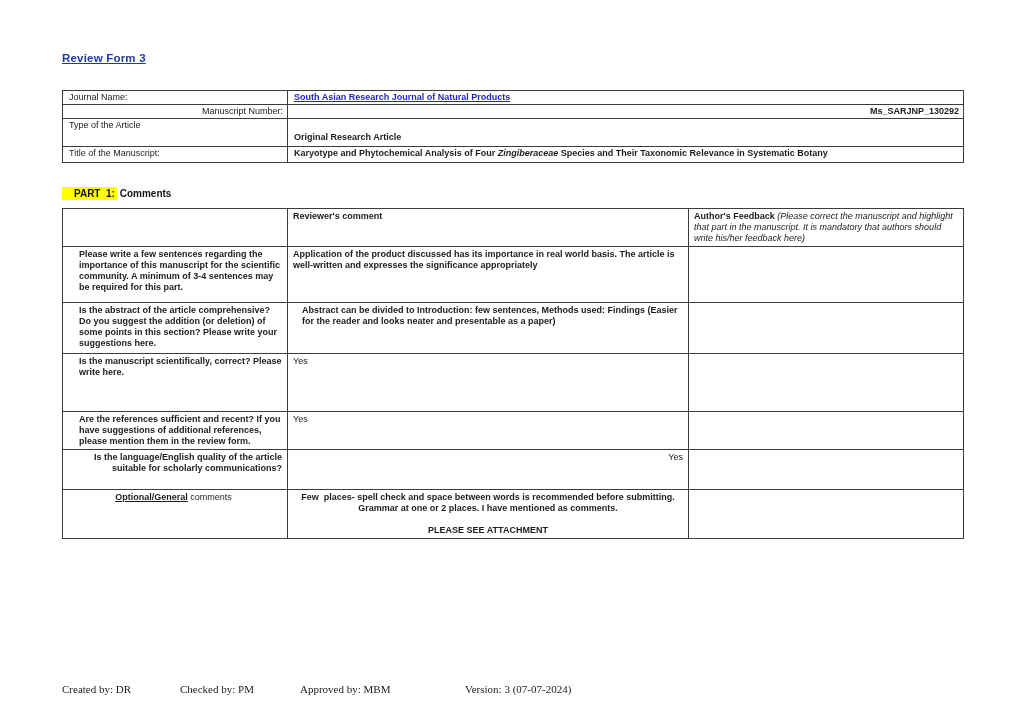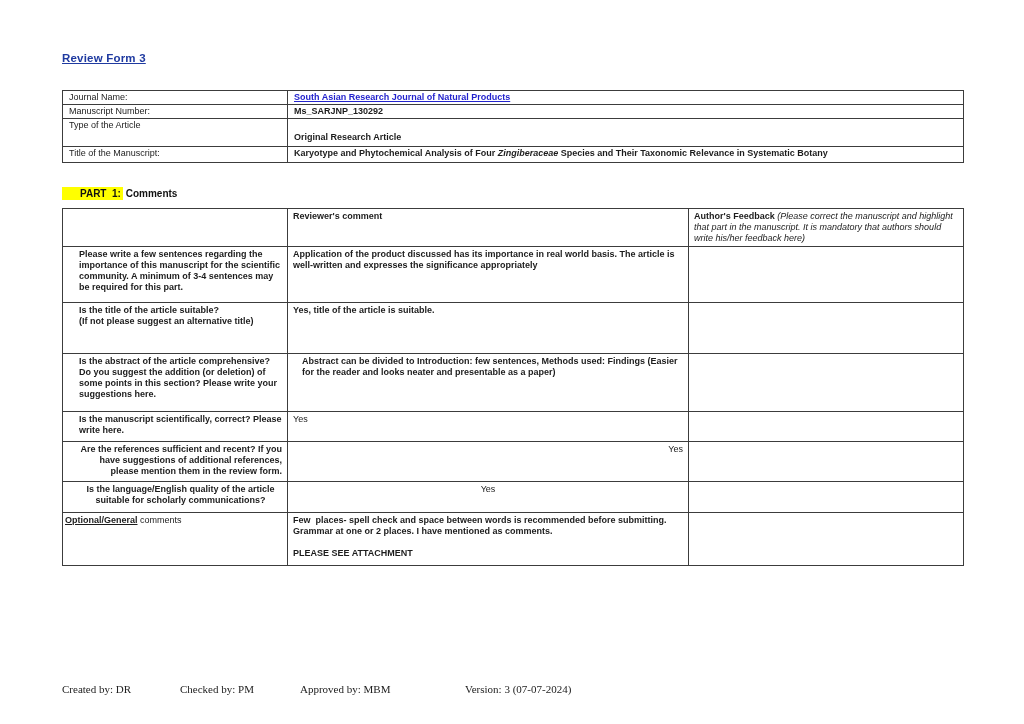--- a/index.html
+++ b/index.html
@@ -24,37 +24,37 @@
     border:1px solid #3c3c3c;
     vertical-align:top;
     font-size:9px; line-height:11px;
     padding:1px 4px;
   }
 
   
   .info-table { top:90px; width:901px;padding-left:16px; }
   .info-table .lbl { padding-left:6px; }
   .info-table tr:nth-child(1) td { height:13px; }
-  .info-table tr:nth-child(2) td { height:13px; }
+  .info-table tr:nth-child(2) td { height:13px;text-align:right; }
   .info-table tr:nth-child(3) td { height:28px; }
   .info-table tr:nth-child(4) td { height:16px; }
   .info-table .val { font-weight:bold; padding-left:6px; }
   .info-table .v-bottom { vertical-align:bottom; padding-bottom:3px; }
   .journal-link {
     color:var(--link-blue, #2323cd);
     font-weight:bold; text-decoration:underline; cursor:pointer;margin-top:24px;
   }
   .italic { font-style:italic; }
 
   
   .part1 {
     position:absolute; left:62px; top:188px;
     font-size:10px; font-weight:bold; color:#111;
   }
-  .part1 .hl { background:var(--hl-yellow, #ffff00); padding:1px 2px 1px 18px; }
+  .part1 .hl { background:var(--hl-yellow, #ffff00); padding:1px 2px 1px 12px; }
 
   
   .comments-table { top:208px; width:901px; }
   .comments-table td { padding:2px 5px; }
   .comments-table tr:nth-child(1) td { height:29px; }
   .comments-table tr:nth-child(2) td { height:56px;margin-left:40px; }
   .comments-table tr:nth-child(3) td { height:51px; }
   .comments-table tr:nth-child(4) td { height:58px; }
   .comments-table tr:nth-child(5) td { height:30px; }
   .comments-table tr:nth-child(6) td { height:40px;text-align:right; }
@@ -126,26 +126,20 @@
       <td></td>
       <td class="hdr-reviewer">Reviewer's comment</td>
       <td><span class="fb-bold">Author's Feedback </span><span class="fb-italic">(Please correct the manuscript and highlight that part in the manuscript. It is mandatory that authors should write his/her feedback here)</span></td>
     </tr>
     <tr>
       <td class="q">Please write a few sentences regarding the importance of this manuscript for the scientific community. A minimum of 3-4 sentences may be required for this part.</td>
       <td class="cmt bold">Application of the product discussed has its importance in real world basis. The article is well-written and expresses the significance appropriately</td>
       <td class="cmt"></td>
     </tr>
     <tr>
-      <td class="q">Is the title of the article suitable?
-(If not please suggest an alternative title)</td>
-      <td class="cmt bold">Yes, title of the article is suitable.</td>
-      <td class="cmt"></td>
-    </tr>
-    <tr>
       <td class="q">Is the abstract of the article comprehensive? Do you suggest the addition (or deletion) of some points in this section? Please write your suggestions here.</td>
       <td class="cmt bold indent-more">Abstract can be divided to Introduction: few sentences, Methods used: Findings (Easier for the reader and looks neater and presentable as a paper)</td>
       <td class="cmt"></td>
     </tr>
     <tr>
       <td class="q">Is the manuscript scientifically, correct? Please write here.</td>
       <td class="cmt">Yes</td>
       <td class="cmt"></td>
     </tr>
     <tr>

